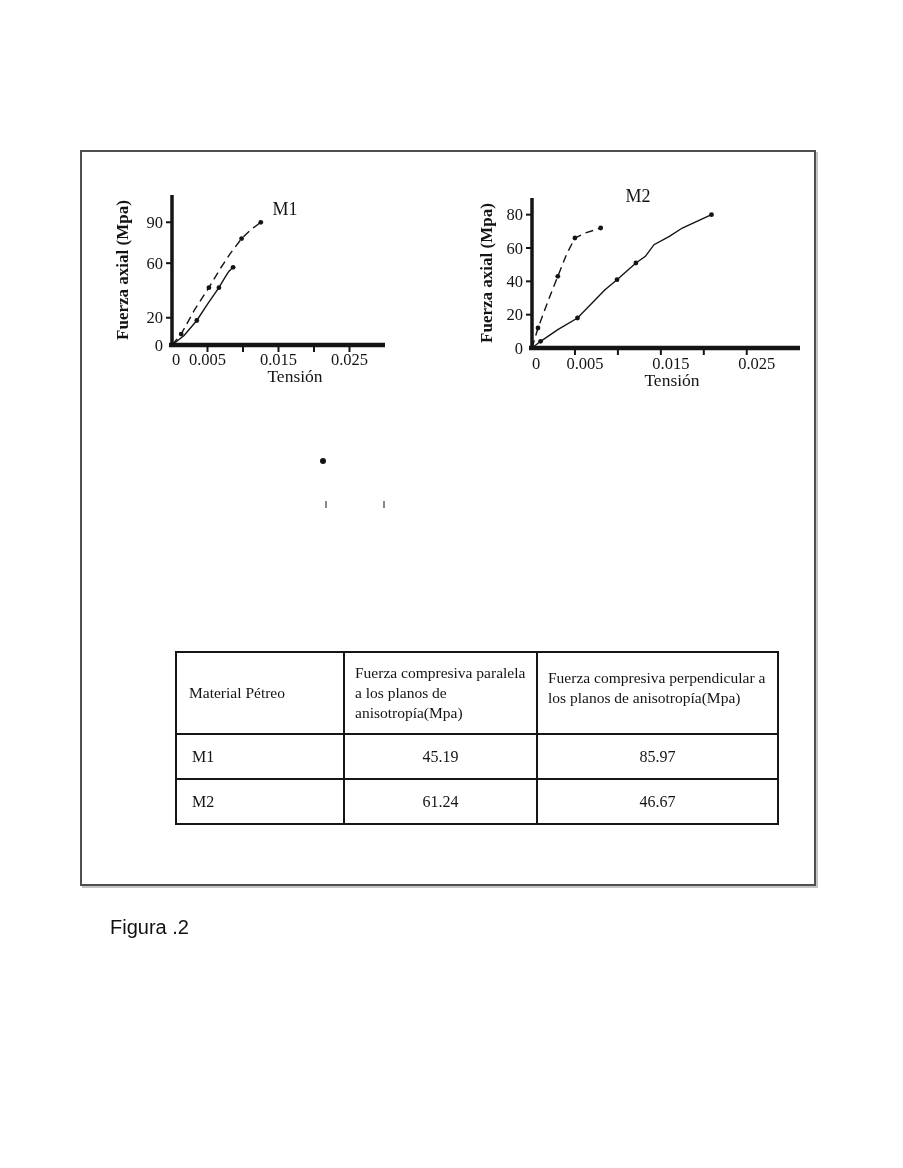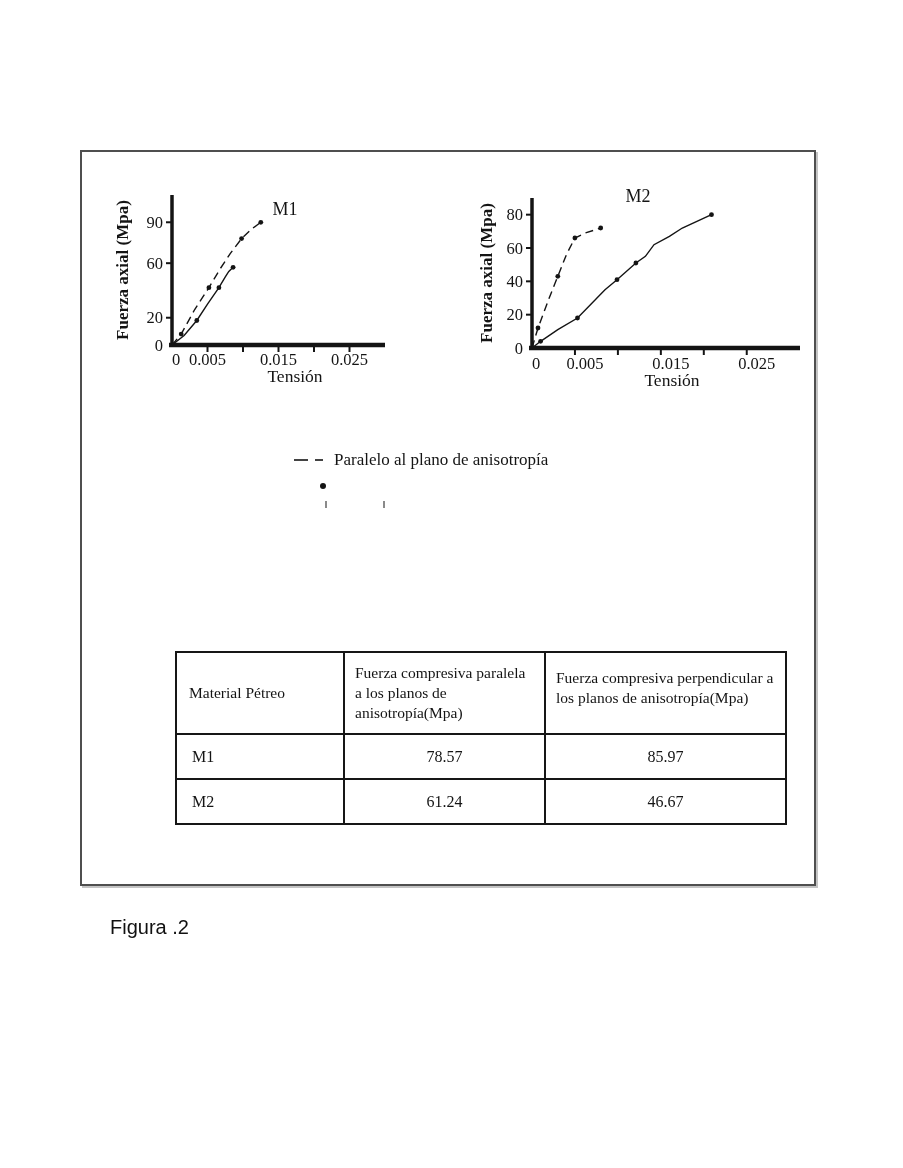--- a/index.html
+++ b/index.html
@@ -26,21 +26,21 @@
   .artifact.a1{left:243px;top:349px;}
   .artifact.a2{left:301px;top:349px;}
 
   table.results{position:absolute;left:93px;top:499px;width:547px;
         border-collapse:collapse;table-layout:fixed;background:#ffffff;
         font-size:15.5px;color:#141414;}
   table.results th,table.results td{border:2px solid #161616;font-weight:normal;}
   table.results thead tr{height:82px;}
   table.results tbody tr{height:45px;}
   th.c0{width:153px;text-align:left;vertical-align:middle;padding-left:12px;margin-left:40px;}
-  th.c1{width:173px;text-align:left;vertical-align:middle;padding:6px 16px 6px 10px;line-height:20px;}
+  th.c1{width:173px;text-align:left;vertical-align:middle;padding:6px 8px 6px 10px;line-height:20px;}
   th.c2{width:221px;text-align:left;vertical-align:middle;padding:6px 8px 16px 10px;line-height:20px;}
   td.mat{text-align:left;vertical-align:middle;padding-left:15px;font-size:16px;}
   td.num{text-align:center;vertical-align:middle;font-size:16px;}
 
   .caption{position:absolute;left:110px;top:916px;font-family:"Liberation Sans","DejaVu Sans",sans-serif;
            font-size:20px;color:#111111;}
 </style>
 </head>
 <body>
 
@@ -112,27 +112,20 @@
         <circle cx="129.5" cy="140.0" r="2.4" fill="#141414"></circle>
         <circle cx="169.0" cy="101.7" r="2.4" fill="#141414"></circle>
         <circle cx="187.9" cy="85.0" r="2.4" fill="#141414"></circle>
         <circle cx="263.5" cy="36.7" r="2.4" fill="#141414"></circle>
         <text x="190" y="24" text-anchor="middle" font-size="18" fill="#141414">M2</text>
         <text x="224" y="208" text-anchor="middle" font-size="17.5" fill="#141414">Tensión</text>
         <text x="44" y="95" text-anchor="middle" font-size="17" font-weight="bold" fill="#141414" transform="rotate(-90 44 95)">Fuerza axial (Mpa)</text>
       </svg>
 
     <div class="legend" id="legend">
-        <div class="legend-row">
-          <svg width="36" height="10" class="legend-sym dash">
-            <line x1="1" y1="5" x2="15" y2="5" stroke="#141414" stroke-width="1.6"></line>
-            <line x1="22" y1="5" x2="30" y2="5" stroke="#141414" stroke-width="1.6"></line>
-          </svg>
-          <span class="legend-label">Paralelo al plano de anisotropía</span>
-        </div>
         <div class="legend-row indented">
           <svg width="13" height="10" class="legend-sym dot">
             <circle cx="5" cy="6" r="3" fill="#141414"></circle>
           </svg>
         </div>
       </div>
 
     <span class="artifact a1"></span>
     <span class="artifact a2"></span>
 
@@ -140,21 +133,21 @@
         <thead>
           <tr>
             <th class="c0">Material Pétreo</th>
             <th class="c1">Fuerza compresiva paralela a los planos de anisotropía(Mpa)</th>
             <th class="c2">Fuerza compresiva perpendicular a los planos de anisotropía(Mpa)</th>
           </tr>
         </thead>
         <tbody>
           <tr>
             <td class="mat">M1</td>
-            <td class="num">78.57</td>
+            <td class="num">45.19</td>
             <td class="num">85.97</td>
           </tr>
           <tr>
             <td class="mat">M2</td>
             <td class="num">61.24</td>
             <td class="num">46.67</td>
           </tr>
         </tbody>
       </table>
 

